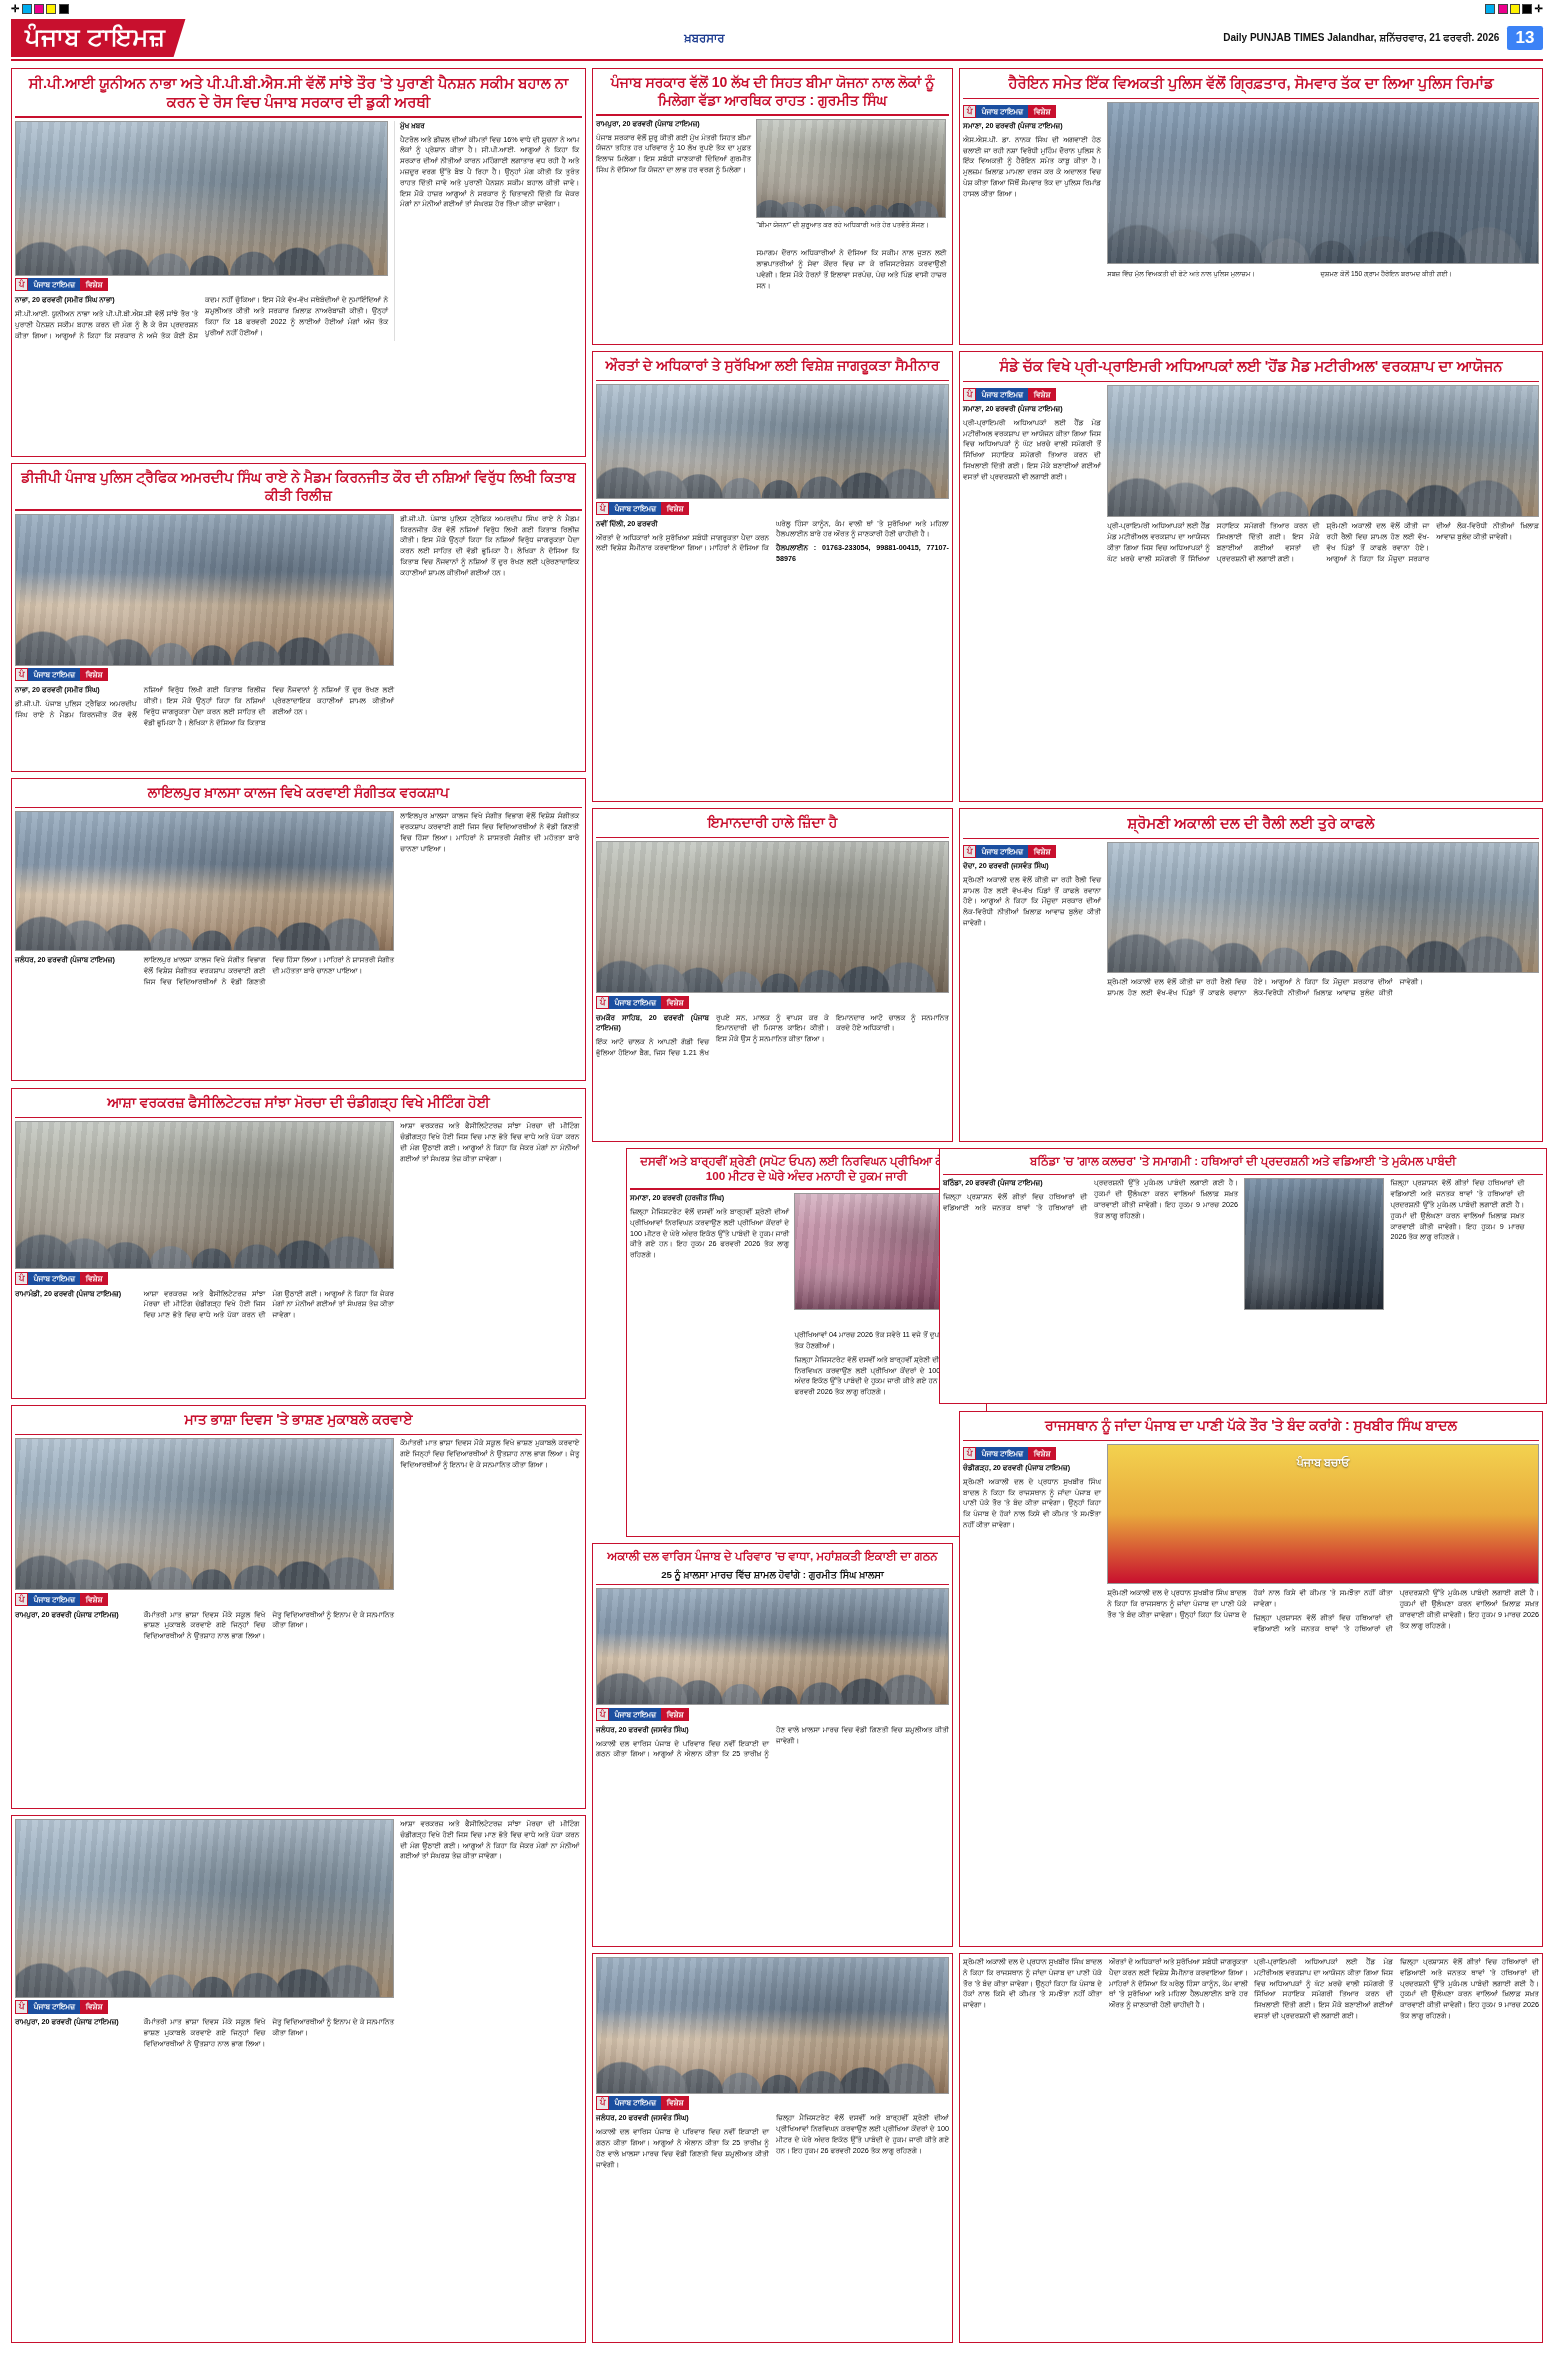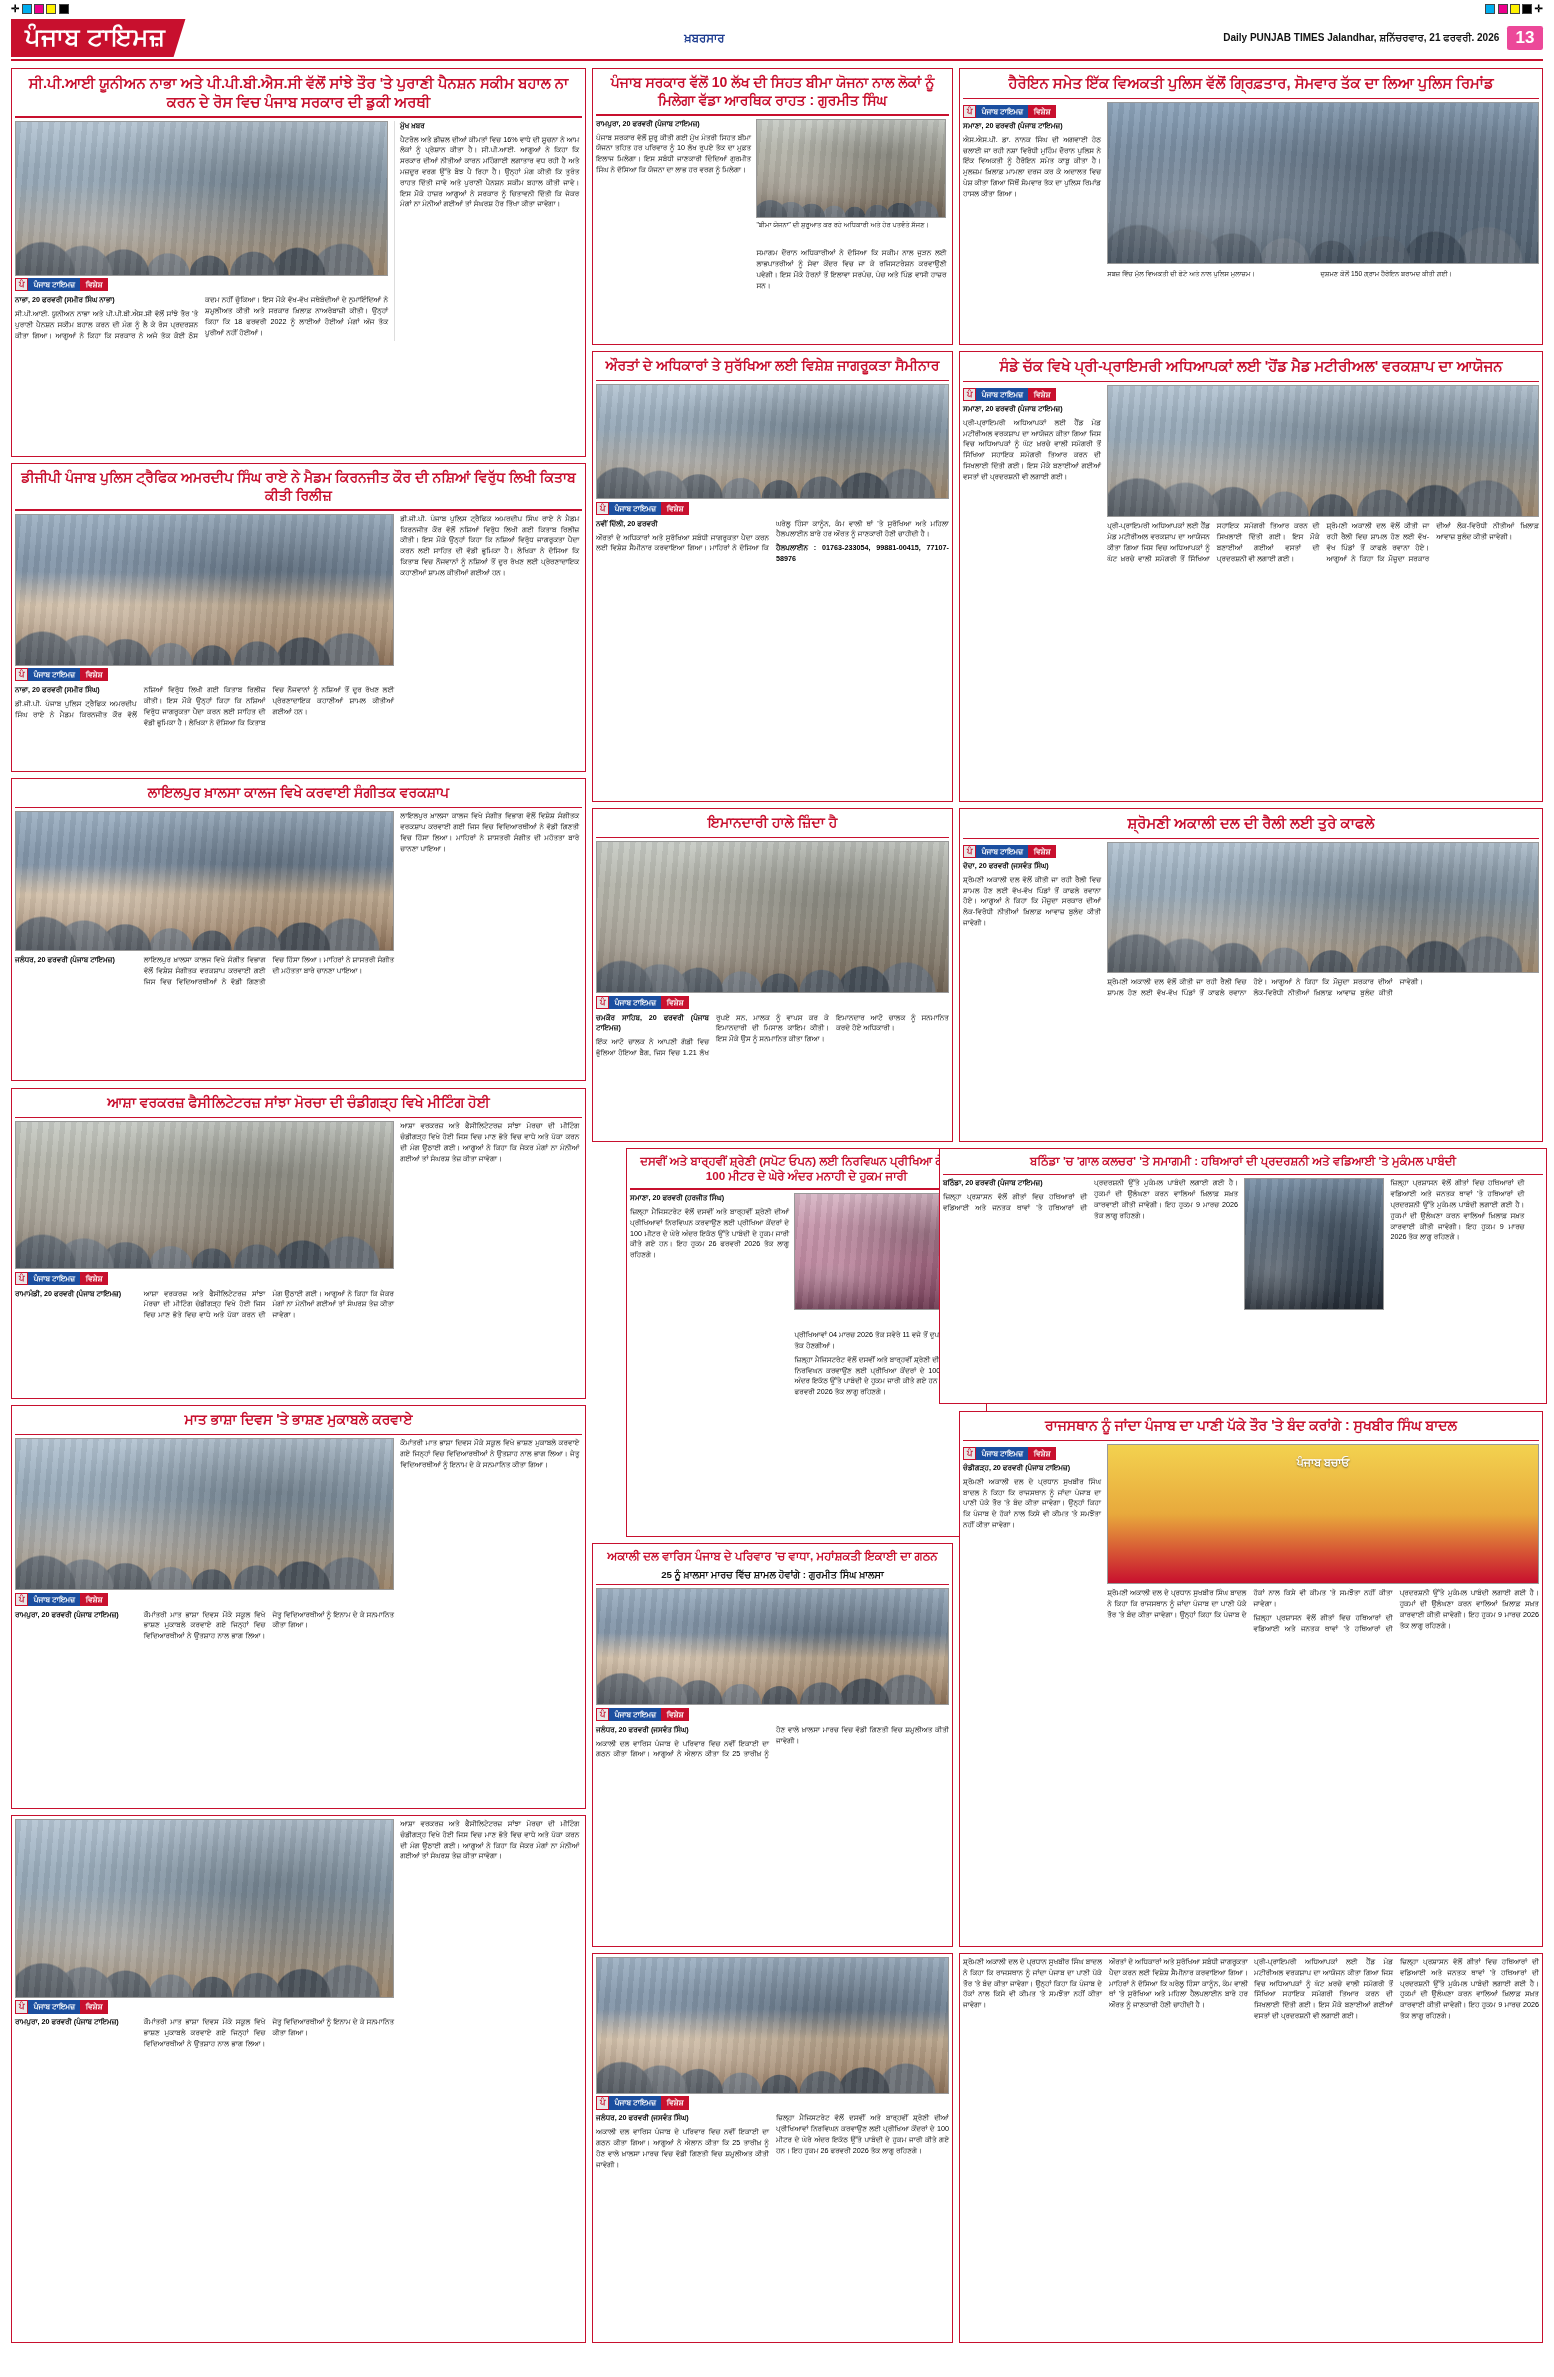--- a/index.html
+++ b/index.html
@@ -39,21 +39,21 @@
     font-size:24px; font-weight:bold; letter-spacing:0.8px;
     clip-path:polygon(0 0, 100% 0, 93% 100%, 0% 100%);
     font-family:"Liberation Sans", sans-serif;
   }
   .mast-center {
     flex:1; text-align:center; font-size:11.7px; color:#1b3a8f; font-weight:bold;
   }
   .mast-right { text-align:right; display:flex; align-items:center; gap:7.8px; }
   .mast-date { font-size:10px; font-weight:bold; color:#111; }
   .page-num {
-    background:#ec4899; color:#fff; font-size:17px; font-weight:bold;
+    background:#3b82f6; color:#fff; font-size:17px; font-weight:bold;
     padding:1.6px 8.5px; border-radius:2.3px;
   }
 
   
   .grid {
     position:absolute; top:68px; left:11px; right:11px; bottom:6.2px;
   }
   .block {
     position:absolute;
     border:0.8px solid #c8102e;

